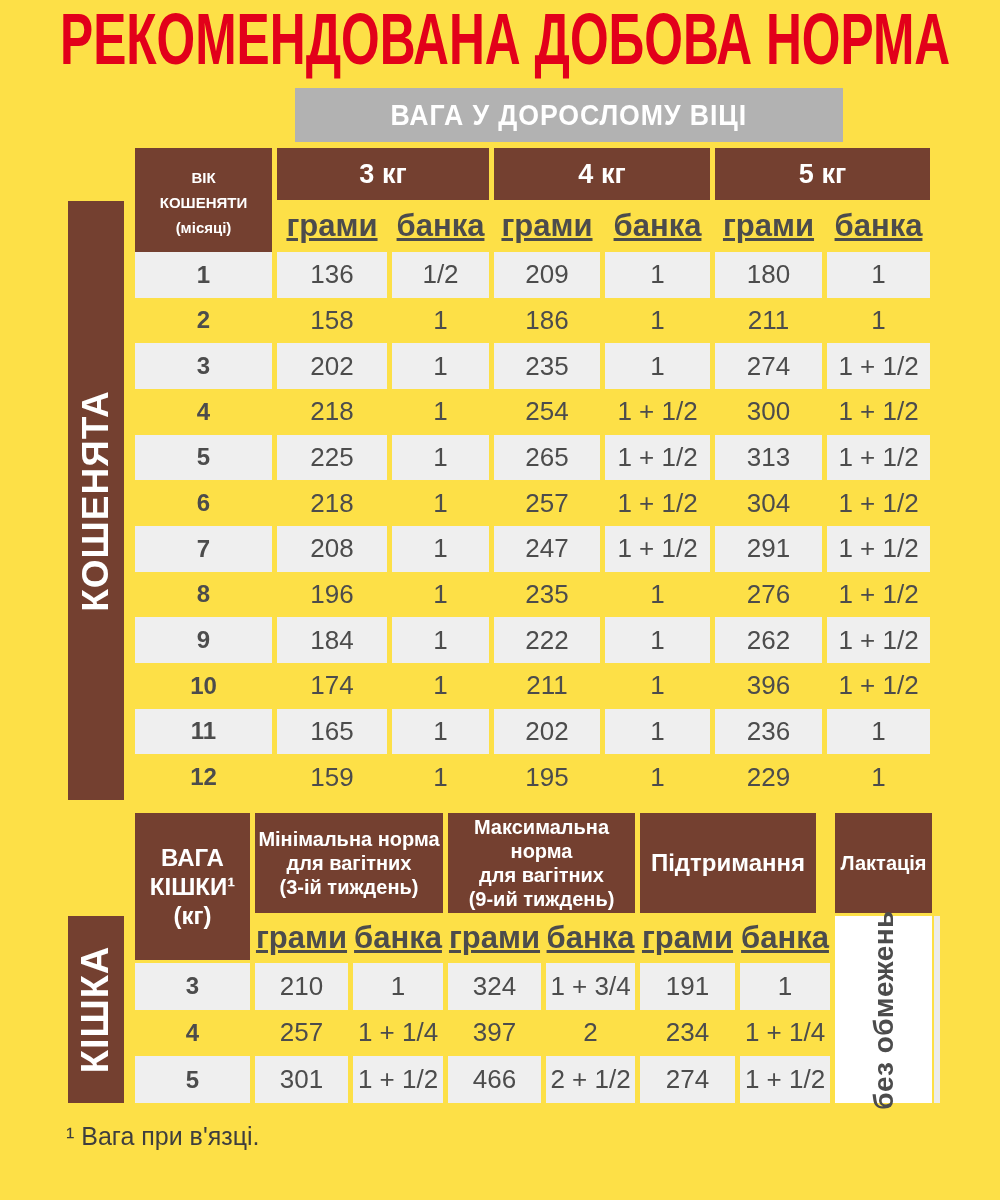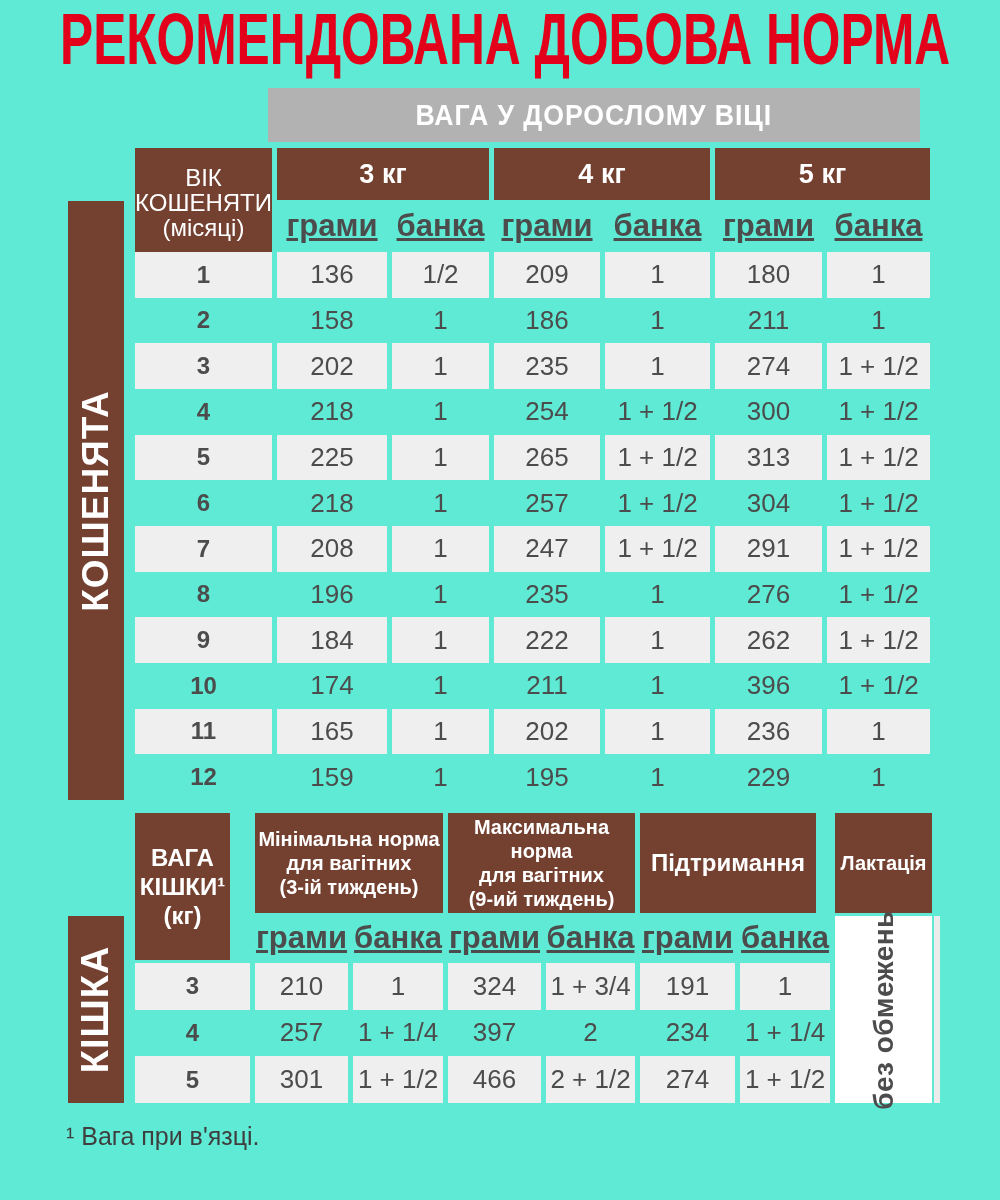--- a/index.html
+++ b/index.html
@@ -1,36 +1,36 @@
 <!DOCTYPE html>
 <html><head>
 <meta charset="utf-8">
 <style>
   html,body { margin:0; padding:0; background:#fff; }
   .page {
-    position:relative; width:1000px; height:1200px; background:#5eead4;
+    position:relative; width:1000px; height:1200px; background:#fde047;
     font-family:"Liberation Sans","DejaVu Sans",sans-serif; overflow:hidden;
     --red:#e2001a; --brown:#744030; --band:#b2b2b2; --stripe:#efefef; --text:#4c4c4c;
   }
   .abs { position:absolute; }
   .flexc { display:flex; align-items:center; justify-content:center; }
   .col { flex-direction:column; text-align:center; }
   .brown { background:var(--brown); color:#fff; }
 
   .title {
     left:60px; top:4px; font-size:72px; line-height:70px; font-weight:700;
     color:var(--red); transform:scaleX(0.69); transform-origin:0 0; white-space:nowrap;
   }
 
-  .band { left:268px; top:88px; width:652px; height:54px; background:var(--band);justify-content:center; }
+  .band { left:295px; top:88px; width:548px; height:54px; background:var(--band);justify-content:center; }
   .band span { color:#fff; font-weight:700; font-size:29px; letter-spacing:1px;
                transform:scaleX(0.92); white-space:nowrap; }
 
   .agehead1 { left:135px; top:148px; width:137px; height:108px;
-              font-weight:400; font-size:24px; line-height:25px; }
+              font-weight:700; font-size:15px; line-height:25px; }
   .g1 { top:148px; height:52px; font-weight:700; font-size:27px; }
   .g1a { left:277px; width:212px; }
   .g1b { left:494px; width:216px; }
   .g1c { left:715px; width:215px; }
 
   .subgrid { display:grid; column-gap:5px; }
   .sub1 { left:277px; top:204px; width:653px; height:44px;
           grid-template-columns:110px 97px 106px 105px 107px 103px; }
   .sub2 { left:255px; top:916px; width:575px; height:44px;
           grid-template-columns:93px 90px 93px 89px 95px 90px; }
@@ -47,21 +47,21 @@
   .trow.odd .cell { background:var(--stripe); }
   .trow .cell.label { font-weight:700; font-size:24px; }
 
   .vbar span { transform:rotate(-90deg); white-space:nowrap; color:#fff;
                font-weight:700; letter-spacing:1px; }
   .bar1 { left:68px; top:201px; width:56px; height:599px; }
   .bar1 span { font-size:37px; }
   .bar2 { left:68px; top:916px; width:56px; height:187px; }
   .bar2 span { font-size:38px; }
 
-  .whead2 { left:135px; top:813px; width:95px; height:147px;
+  .whead2 { left:135px; top:813px; width:115px; height:147px;
             font-weight:700; font-size:24px; line-height:29px; }
   .g2 { top:813px; height:100px; font-weight:700; }
   .g2a { left:255px; width:188px; font-size:20px; line-height:24px; }
   .g2b { left:448px; width:187px; font-size:20px; line-height:24px; }
   .g2c { left:640px; width:176px; font-size:24px; }
   .g2d { left:835px; width:97px;  font-size:20px; }
 
   .lact { left:835px; top:916px; width:97px; height:187px; background:#fff; }
   .lact span { transform:rotate(-90deg); white-space:nowrap; font-weight:700;
                font-size:28px; color:var(--text); letter-spacing:0.5px; }

